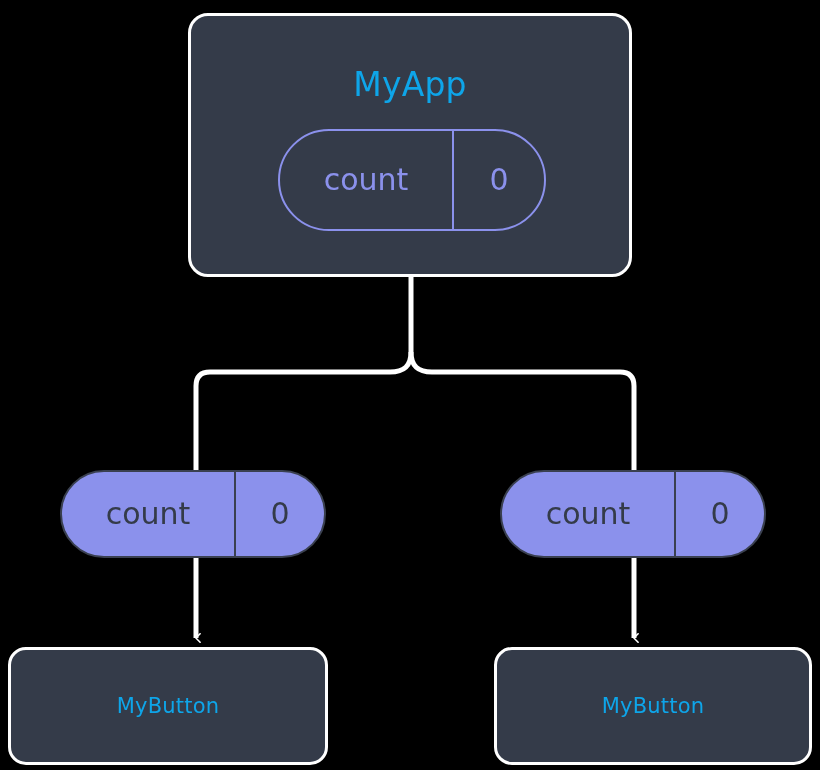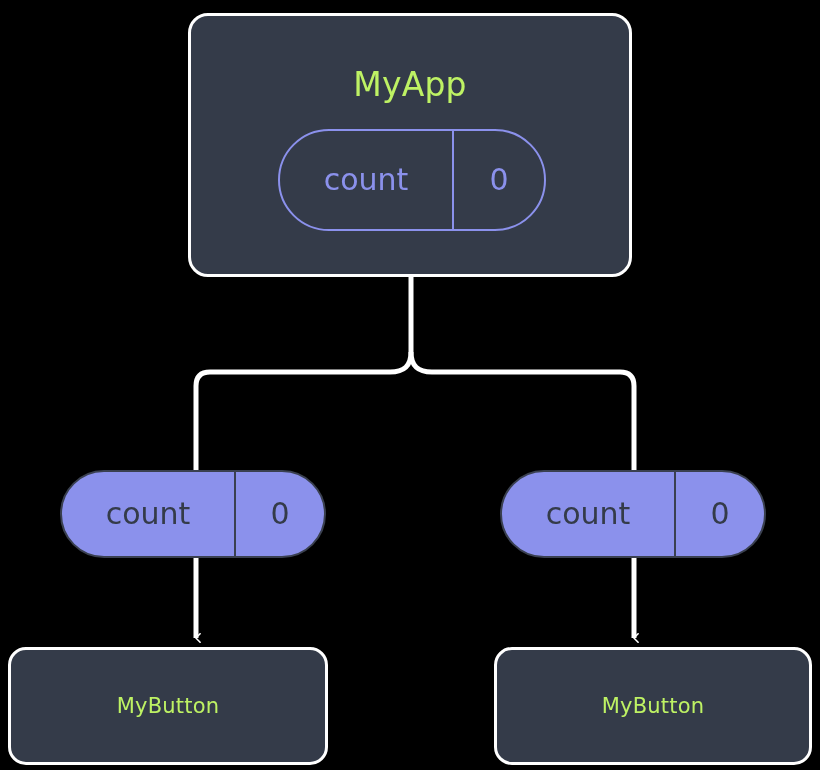--- a/index.html
+++ b/index.html
@@ -36,21 +36,21 @@
     position: absolute;
     box-sizing: border-box;
     background: #343b49;
     border: 3px solid #ffffff;
     border-radius: 18px;
     display: flex;
     flex-direction: column;
     align-items: center;
   }
   .node-title {
-    color: #bef264;
+    color: #0ea5e9;
     font-size: 33px;
     font-weight: 400;
     letter-spacing: 0.2px;
     line-height: 1;
     white-space: nowrap;
   }
 
   
   #node-myapp {
     left: 188px;

